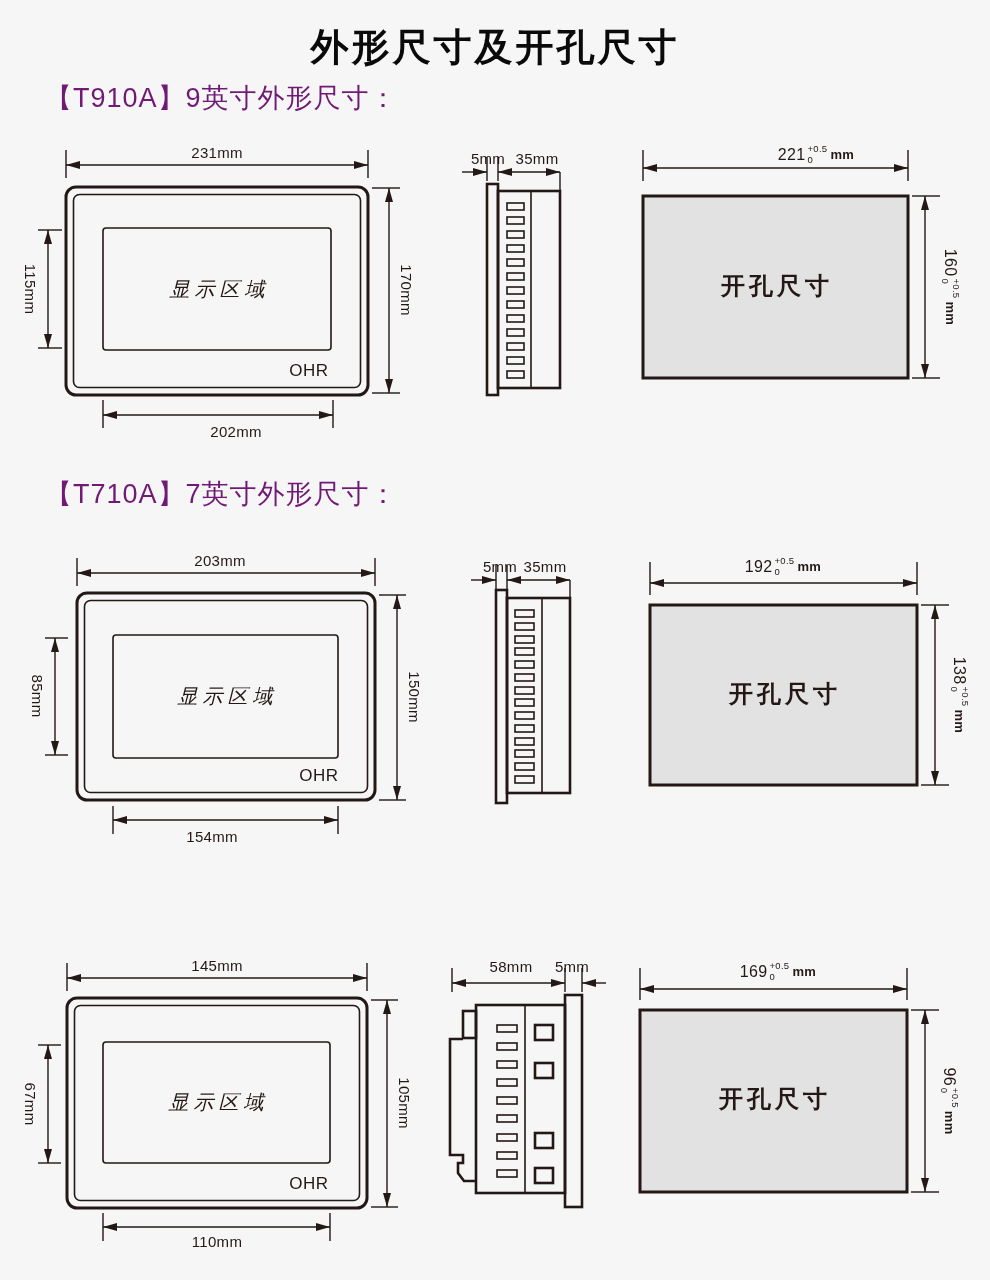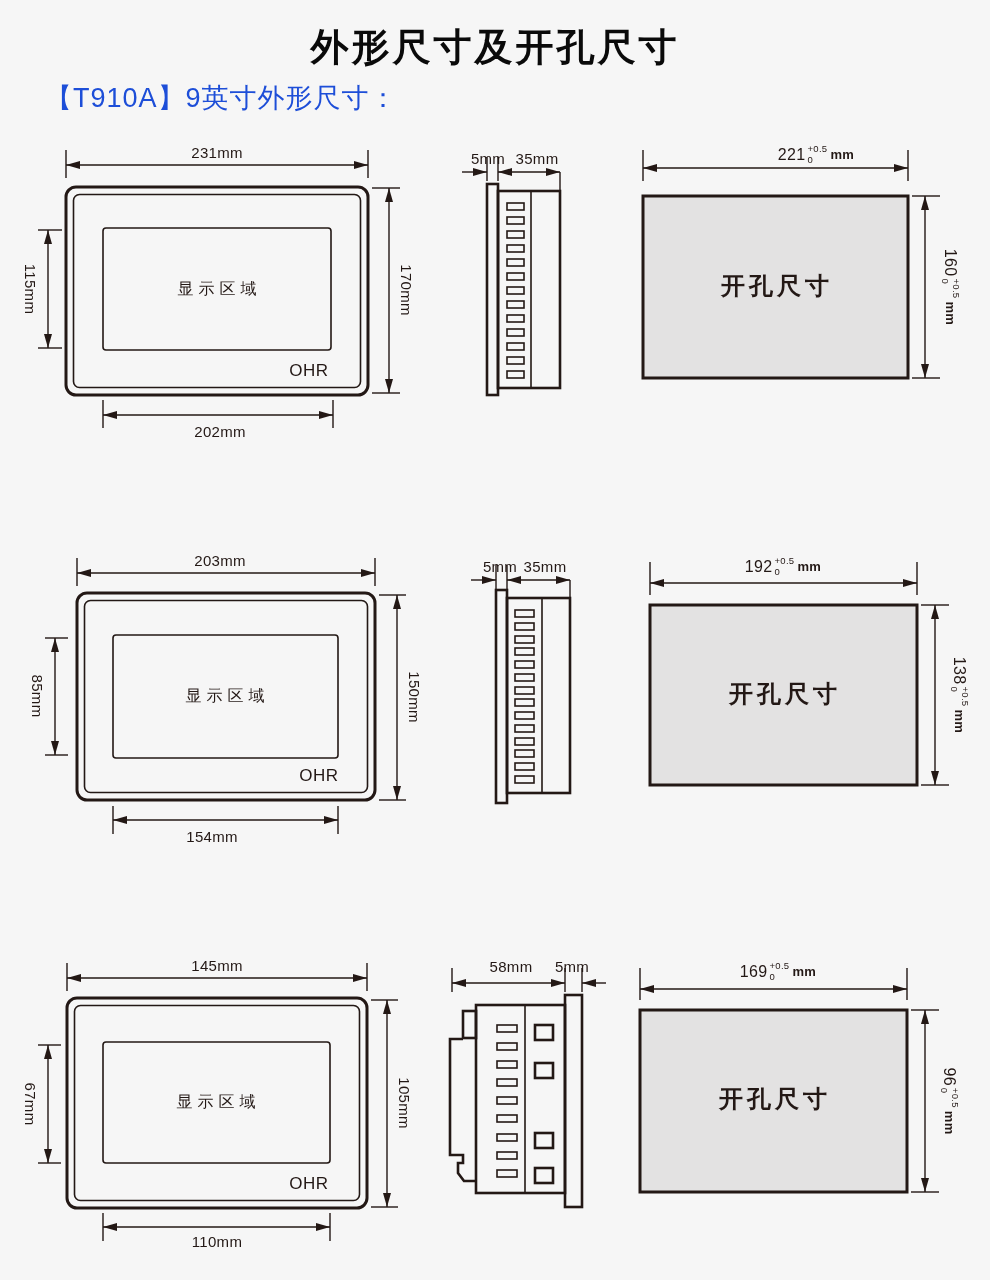--- a/index.html
+++ b/index.html
@@ -1,25 +1,25 @@
 <!DOCTYPE html>
 <html><head>
 <meta charset="utf-8">
 <style>
   html,body{margin:0;padding:0;background:#f6f6f6;}
   .page{position:relative;width:990px;height:1276px;background:#f6f6f6;overflow:hidden;
         font-family:"Liberation Sans","DejaVu Sans",sans-serif;color:#231815;}
   .art{position:absolute;left:0;top:0;}
   .title{position:absolute;left:0;top:22px;width:100%;text-align:center;
          font-size:38px;font-weight:700;letter-spacing:3px;color:#0a0a0a;}
-  .heading{position:absolute;left:45px;font-size:27px;color:#1d4ed8;letter-spacing:1px;white-space:nowrap;}
+  .heading{position:absolute;left:45px;font-size:27px;color:#701a75;letter-spacing:1px;white-space:nowrap;}
   .lbl{position:absolute;transform:translate(-50%,-50%);white-space:nowrap;
        font-size:15px;letter-spacing:.3px;color:#231815;line-height:1;}
   .rot{transform:translate(-50%,-50%) rotate(90deg);}
-  .disp{font-family:"Liberation Serif","DejaVu Serif",serif;font-size:16px;letter-spacing:5px;padding-left:5px;}
+  .disp{font-family:"Liberation Serif","DejaVu Serif",serif;font-size:20px;letter-spacing:5px;padding-left:5px;font-style:italic;}
   .cut{font-family:"Liberation Serif","DejaVu Serif",serif;font-size:24px;font-weight:600;letter-spacing:4px;padding-left:4px;}
   .brand{font-size:17px;font-weight:400;letter-spacing:.5px;}
   .tol{display:flex;align-items:center;gap:1px;}
   .tol .v{font-size:16px;}
   .tol .st{display:flex;flex-direction:column;align-items:flex-start;font-size:9.5px;line-height:1.15;margin:0 1px;}
   .tol .u{font-size:13px;font-weight:600;margin-left:1px;}
   
   .s3{fill:none;stroke:#231815;stroke-width:3;}
   .s25{fill:none;stroke:#231815;stroke-width:2.6;}
   .s15{fill:none;stroke:#231815;stroke-width:1.6;}
@@ -191,21 +191,21 @@
       <line class="dim" x1="925" y1="1010" x2="925" y2="1192" marker-start="url(#arr)" marker-end="url(#arr)"></line>
     </g>
   </svg>
 
   <div class="title">外形尺寸及开孔尺寸</div>
 
   <div class="heading" style="top:80px"><span>【T910A】</span><span>9英寸外形尺寸：</span></div>
   <div class="lbl" style="left:217px;top:152px">231mm</div>
   <div class="lbl rot" style="left:406px;top:290px">170mm</div>
   <div class="lbl rot" style="left:30px;top:289px">115mm</div>
-  <div class="lbl" style="left:220px;top:431px">202mm</div>
+  <div class="lbl" style="left:236px;top:431px">202mm</div>
   <div class="lbl disp" style="left:217px;top:289px">显示区域</div>
   <div class="lbl brand" style="left:309px;top:370px">OHR</div>
   <div class="lbl" style="left:488px;top:158px">5mm</div>
   <div class="lbl" style="left:537px;top:158px">35mm</div>
   <div class="lbl cut" style="left:775px;top:286px">开孔尺寸</div>
   <div class="lbl tol" style="left:816px;top:155px">
     <span class="v">221</span>
     <span class="st">
         <span>+0.5</span>
         <span>0</span>
@@ -214,20 +214,21 @@
   </div>
   <div class="lbl tol rot" style="left:950px;top:287px">
     <span class="v">160</span>
     <span class="st">
         <span>+0.5</span>
         <span>0</span>
       </span>
     <span class="u">mm</span>
   </div>
 
+  <div class="heading" style="top:476px"><span>【T710A】</span><span>7英寸外形尺寸：</span></div>
   <div class="lbl" style="left:220px;top:560px">203mm</div>
   <div class="lbl rot" style="left:414px;top:697px">150mm</div>
   <div class="lbl rot" style="left:37px;top:696px">85mm</div>
   <div class="lbl" style="left:212px;top:836px">154mm</div>
   <div class="lbl disp" style="left:225px;top:696px">显示区域</div>
   <div class="lbl brand" style="left:319px;top:775px">OHR</div>
   <div class="lbl" style="left:500px;top:566px">5mm</div>
   <div class="lbl" style="left:545px;top:566px">35mm</div>
   <div class="lbl cut" style="left:783px;top:694px">开孔尺寸</div>
   <div class="lbl tol" style="left:783px;top:567px">

